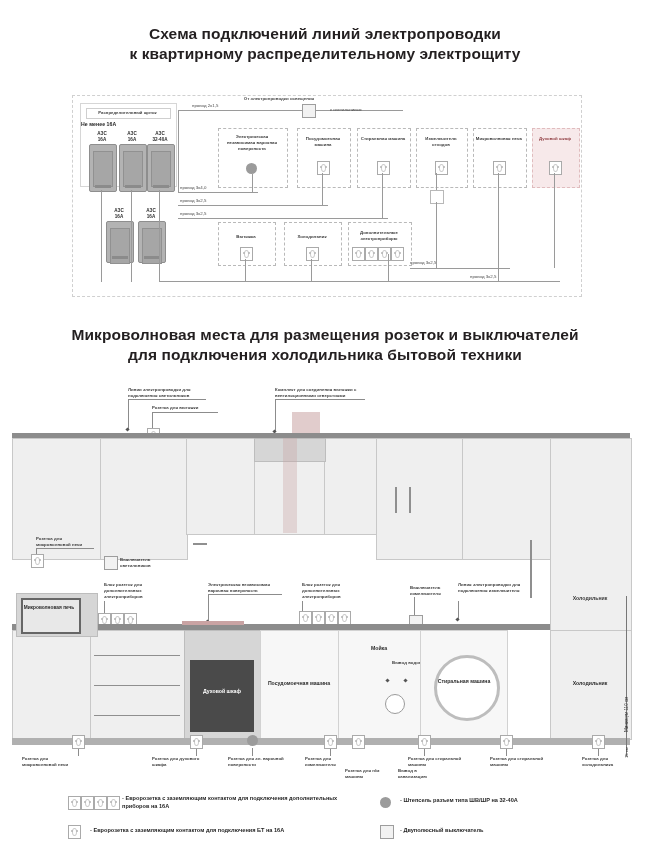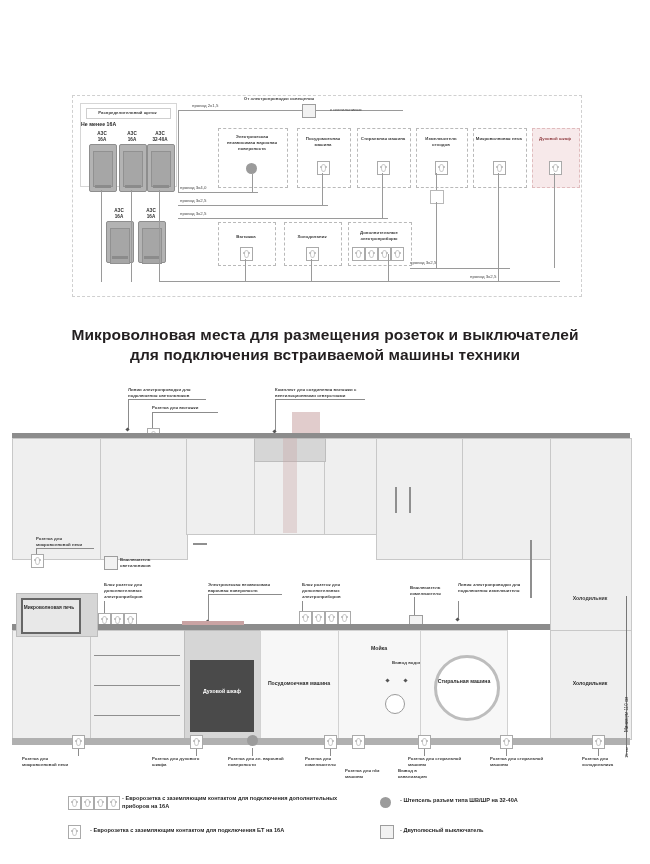--- a/index.html
+++ b/index.html
@@ -77,20 +77,24 @@
   
   .vtext{position:absolute;font-size:4.6px;color:#333;
          transform:rotate(-90deg);transform-origin:left top;white-space:nowrap;}
   .dimline{position:absolute;background:#777;}
 </style>
 </head>
 <body>
 
 <div class="canvas">
 
+  <div class="title" id="title-1">
+    <span class="ln">Схема подключений линий электропроводки</span>
+    <span class="ln">к квартирному распределительному электрощиту</span>
+  </div>
 
   <div>
 
     <div class="dash-box" style="left:72px;top:95px;width:508px;height:200px;border-color:#d0d0d0;"></div>
 
     <div class="solid-box" style="left:80px;top:103px;width:95px;height:82px;border-color:#d6d6d6;"></div>
     <div class="solid-box" style="left:86px;top:108px;width:83px;height:9px;border-color:#cfcfcf;"></div>
     <div class="lbl" style="left:86px;top:110px;width:83px;font-size:4.2px;">Распределительный щиток</div>
     <div class="lbl lbl-l" style="left:81px;top:121px;width:60px;font-size:5.2px;color:#1d1d1d;">Не менее 16А</div>
 
@@ -241,21 +245,21 @@
     <div class="wire" style="left:498px;top:173px;width:1px;height:108px;"></div>
     <div class="wire" style="left:554px;top:173px;width:1px;height:95px;"></div>
     <div class="wire" style="left:245px;top:259px;width:1px;height:22px;"></div>
     <div class="wire" style="left:311px;top:259px;width:1px;height:22px;"></div>
     <div class="wire" style="left:388px;top:254px;width:1px;height:27px;"></div>
     <div class="wire" style="left:178px;top:110px;width:1px;height:82px;"></div>
   </div>
 
   <div class="title" id="title-2">
     <span class="ln">Микроволновая места для размещения розеток и выключателей</span>
-    <span class="ln">для подключения встраиваемой машины техники</span>
+    <span class="ln">для подключения холодильника бытовой техники</span>
   </div>
 
   <div>
 
     <div class="lbl lbl-l" style="left:128px;top:387px;width:78px;text-align:left;font-size:4.3px;">Линии электропроводки для подключения светильников</div>
     <div class="lead" style="left:128px;top:399px;width:1px;height:30px;"></div>
     <div class="lead" style="left:128px;top:399px;width:78px;height:1px;"></div>
     <div class="dot" style="left:126px;top:428px;"></div>
 
     <div class="lbl lbl-l" style="left:152px;top:405px;width:70px;text-align:left;font-size:4.3px;">Розетка для вытяжки</div>

